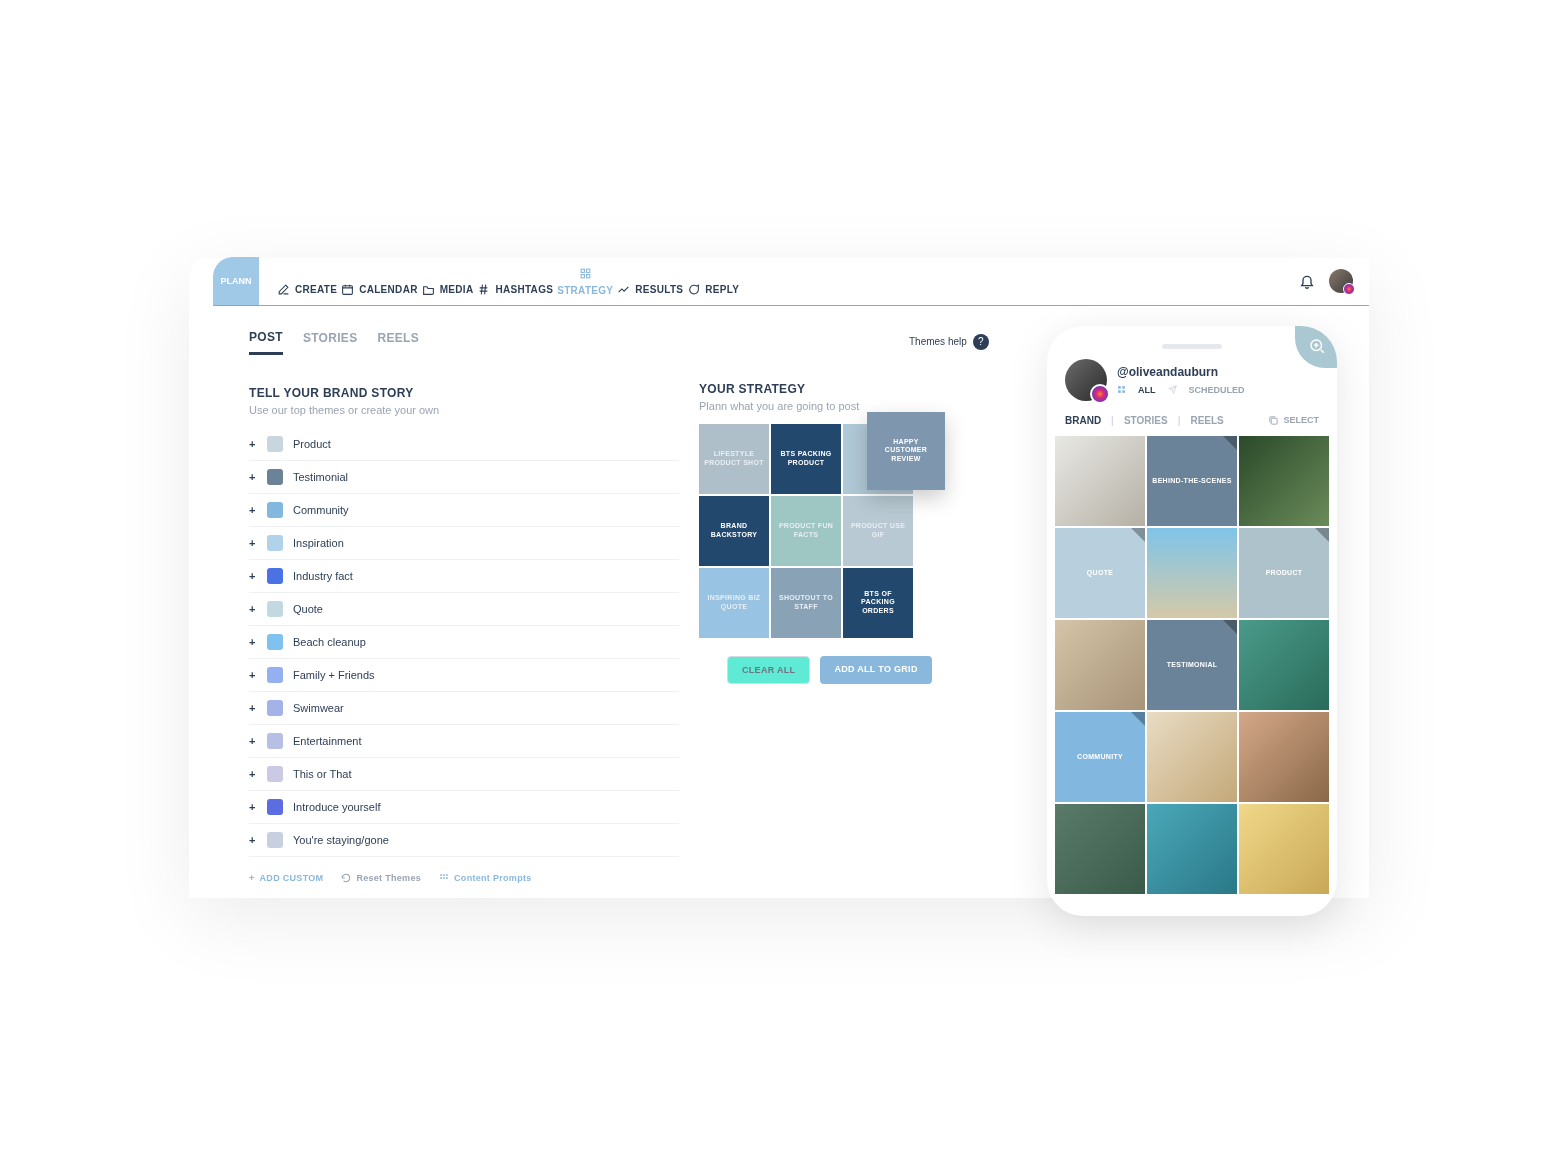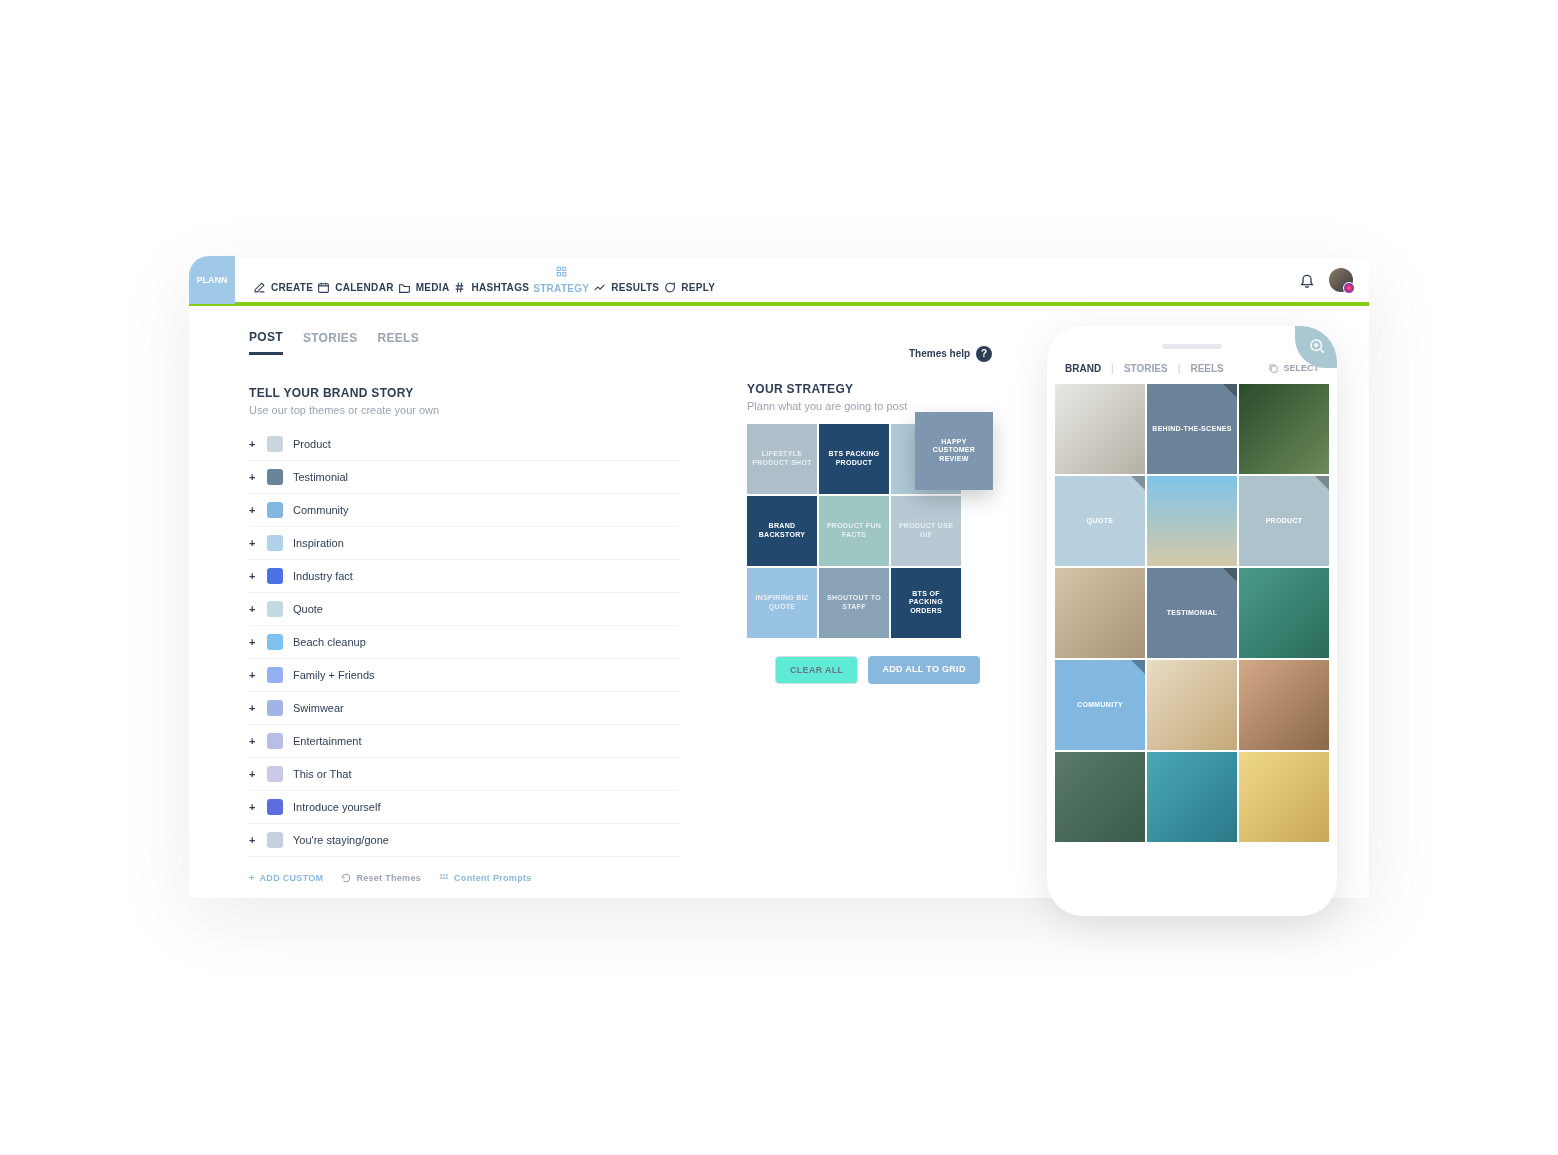--- a/index.html
+++ b/index.html
@@ -1,33 +1,33 @@
 <!DOCTYPE html>
 <html><head>
 <meta charset="utf-8">
 <style>
 * { margin: 0; padding: 0; box-sizing: border-box; font-family: -apple-system, BlinkMacSystemFont, "Segoe UI", Helvetica, Arial, sans-serif; }
 body { background: #fff; width: 1558px; height: 1155px; display: flex; align-items: center; justify-content: center; }
 .app-window { width: 1180px; height: 640px; background: #fff; border-radius: 20px 0 0 0; box-shadow: 0 20px 80px rgba(0,0,0,0.08); position: relative; overflow: visible; }
-.top-bar { display: flex; align-items: center; height: 48px; padding: 0 16px 0 0; border-bottom: 4px solid #84cc16; }
+.top-bar { display: flex; align-items: center; height: 48px; padding: 0 16px 0 0; border-bottom: 1px solid #84cc16; margin-left: 24px; }
 .logo-tab { width: 46px; height: 48px; background: #a0c9e8; border-radius: 20px 0 0 0; display: flex; align-items: center; justify-content: center; color: #fff; font-size: 9px; font-weight: 600; }
 .nav { display: flex; align-items: flex-end; gap: 4px; margin-left: 18px; flex: 1; }
 .nav-item { display: flex; align-items: center; gap: 5px; font-size: 10px; font-weight: 600; color: #2d3e56; cursor: pointer; letter-spacing: 0.3px; }
 .nav-item.active { color: #8ab8dc; flex-direction: column; }
 .nav-icon { width: 13px; height: 13px; display: flex; align-items: center; justify-content: center; }
 .top-right { display: flex; align-items: center; gap: 14px; }
 .bell { width: 16px; height: 16px; color: #2d3e56; }
 .avatar-top { width: 24px; height: 24px; border-radius: 50%; background: linear-gradient(135deg,#8a7a6a,#3a3a3a); position: relative; }
 .avatar-top::after { content: ""; position: absolute; right: -2px; bottom: -2px; width: 10px; height: 10px; border-radius: 50%; background: radial-gradient(circle,#f58529,#dd2a7b,#8134af,#515bd4); border: 1.5px solid #fff; }
-.body-area { display: flex; padding: 20px 0 0 60px; height: calc(100% - 48px); position: relative; gap: 48px; }
+.body-area { display: flex; padding: 20px 0 0 60px; height: calc(100% - 48px); position: relative; }
 .left-panel { width: 430px; }
 .tabs { display: flex; gap: 20px; align-items: center; border-bottom: 1px solid transparent; }
 .tab { font-size: 12px; font-weight: 700; color: #9aa4b2; padding: 4px 0 8px; cursor: pointer; letter-spacing: 0.3px; }
 .tab.active { color: #2d3e56; border-bottom: 3px solid #2d3e56; }
-.themes-help { display: flex; align-items: center; gap: 6px; font-size: 10px; font-weight: 700; color: #2d3e56; cursor: pointer; position: absolute; left: 720px; top: 40px; }
+.themes-help { display: flex; align-items: center; gap: 6px; font-size: 10px; font-weight: 400; color: #2d3e56; cursor: pointer; position: absolute; left: 720px; top: 28px; }
 .help-badge { width: 16px; height: 16px; border-radius: 50%; background: #2d3e56; color: #fff; display: flex; align-items: center; justify-content: center; font-size: 10px; }
 .section-title { font-size: 12px; font-weight: 800; color: #2d3e56; margin-top: 30px; letter-spacing: 0.3px; }
 .section-sub { font-size: 11px; color: #9aa4b2; margin-top: 4px; margin-bottom: 12px; }
 .theme-list { }
 .theme-row { display: flex; align-items: center; gap: 10px; padding: 8px 0; border-bottom: 1px solid #eef0f3; cursor: pointer; }
 .plus { font-size: 11px; color: #2d3e56; font-weight: 600; width: 8px; }
 .swatch { width: 16px; height: 16px; border-radius: 3px; }
 .theme-label { font-size: 11px; color: #2d3e56; }
 .bottom-actions { display: flex; gap: 18px; margin-top: 16px; align-items: center; }
 .bottom-link { display: flex; align-items: center; gap: 5px; font-size: 9px; font-weight: 700; cursor: pointer; letter-spacing: 0.3px; }
@@ -279,20 +279,43 @@
 
     <div class="phone-panel">
       <div class="phone">
         <div class="zoom-badge">
           <svg viewBox="0 0 24 24" width="18" height="18" fill="none" stroke="#fff" stroke-width="2">
               <circle cx="11" cy="11" r="7"></circle>
               <path d="M21 21l-4-4M11 8v6M8 11h6"></path>
             </svg>
         </div>
         <div class="notch"></div>
+        <div class="profile-row">
+          <div class="profile-avatar"></div>
+          <div>
+            <div class="handle">@oliveandauburn</div>
+            <div class="filter-row">
+              <span style="color:#8ab8dc">
+                  <svg viewBox="0 0 24 24" width="9" height="9" fill="currentColor">
+                    <rect x="3" y="3" width="7" height="7"></rect>
+                    <rect x="14" y="3" width="7" height="7"></rect>
+                    <rect x="3" y="14" width="7" height="7"></rect>
+                    <rect x="14" y="14" width="7" height="7"></rect>
+                  </svg>
+                </span>
+              <span class="all">ALL</span>
+              <span style="color:#c5ced9">
+                  <svg viewBox="0 0 24 24" width="9" height="9" fill="none" stroke="currentColor" stroke-width="2">
+                    <path d="M22 2L11 13M22 2l-7 20-4-9-9-4 20-7z"></path>
+                  </svg>
+                </span>
+              <span>SCHEDULED</span>
+            </div>
+          </div>
+        </div>
         <div class="phone-tabs">
           <span class="pt active">BRAND</span>
           <span class="sep">|</span>
           <span class="pt">STORIES</span>
           <span class="sep">|</span>
           <span class="pt">REELS</span>
           <span class="select-link">
             <svg viewBox="0 0 24 24" width="11" height="11" fill="none" stroke="currentColor" stroke-width="2">
                 <rect x="7" y="7" width="13" height="13" rx="2"></rect>
                 <path d="M4 16V5a1 1 0 0 1 1-1h11"></path>

